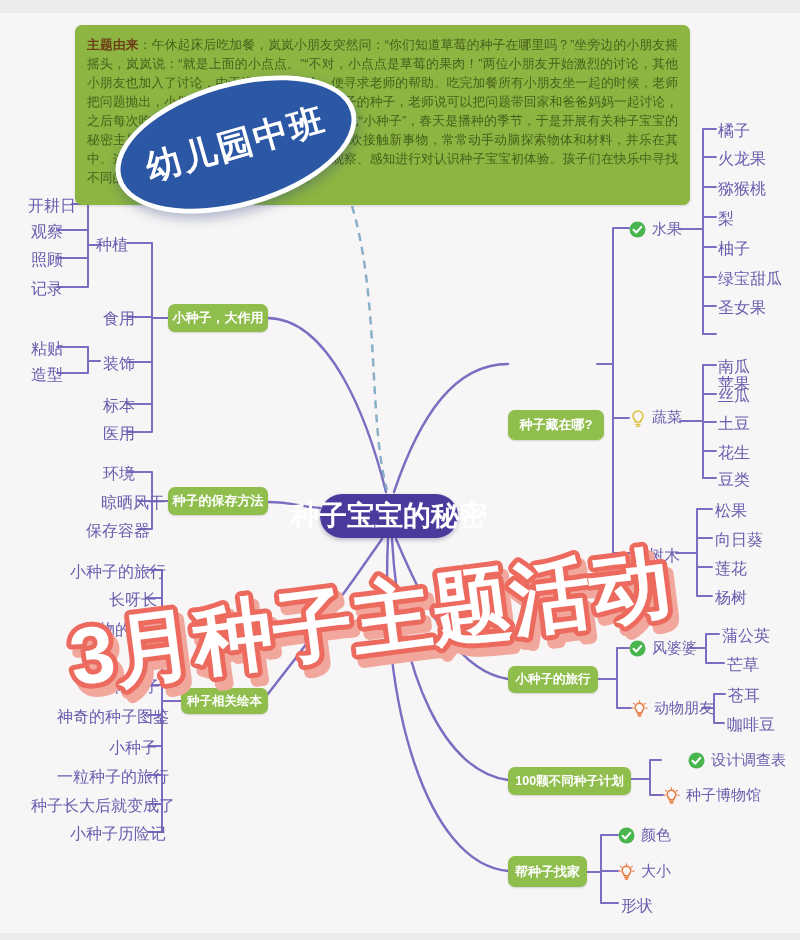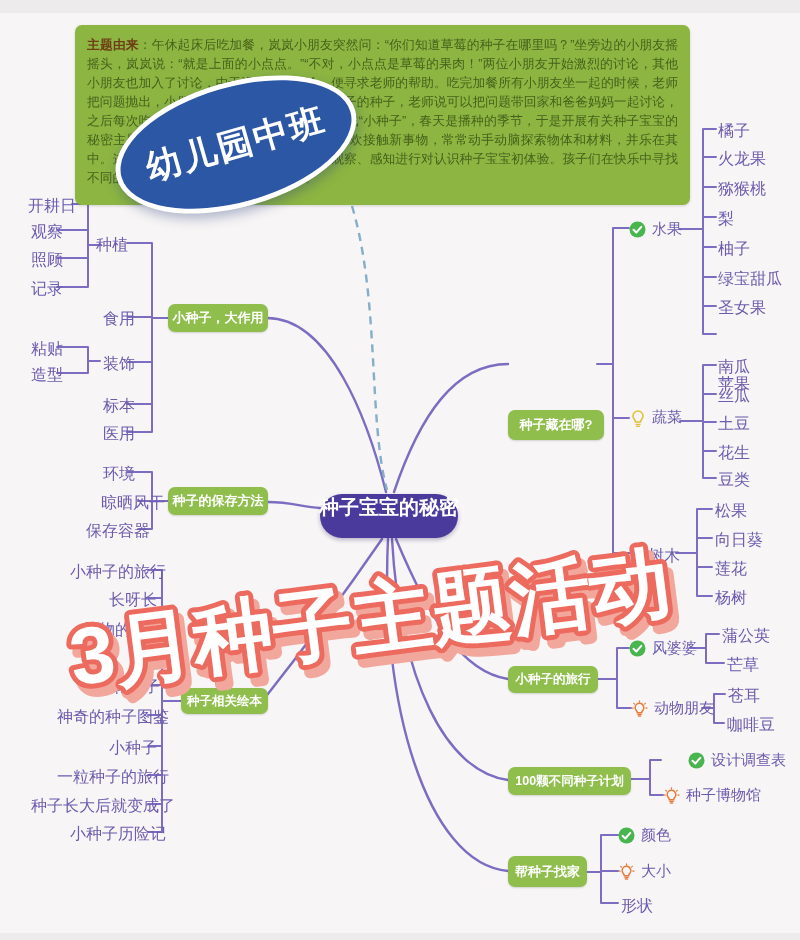--- a/index.html
+++ b/index.html
@@ -18,22 +18,22 @@
          border:5px solid #ffffff;border-radius:50%;transform:rotate(-16deg);z-index:6;
          display:flex;align-items:center;justify-content:center;
          box-shadow:0 5px 12px rgba(40,60,120,.35);}
   .stamp span{color:#fff;font-size:35px;font-weight:bold;letter-spacing:2px;white-space:nowrap;}
   
   .leaf{position:absolute;font-size:16px;color:#6a5cae;white-space:nowrap;z-index:2;}
   .gnode{position:absolute;background:#8fbe4d;color:#fff;border-radius:7px;display:flex;
          align-items:center;justify-content:center;font-size:13px;font-weight:600;
          white-space:nowrap;z-index:2;box-shadow:0 1px 2px rgba(0,0,0,.15);}
   .center-node{position:absolute;left:320px;top:494px;width:138px;height:44px;background:#4a3a9b;
-         color:#fff;border-radius:22px;display:flex;justify-content:center;
-         font-size:20px;font-weight:bold;white-space:nowrap;z-index:2;
+         color:#fff;border-radius:22px;display:flex;align-items:center;justify-content:center;
+         font-size:28px;font-weight:bold;white-space:nowrap;z-index:2;
          box-shadow:0 2px 4px rgba(40,30,100,.3);}
   .icrow{position:absolute;display:flex;align-items:center;gap:6px;z-index:2;}
   .icrow .lbl{font-size:15px;color:#6a5cae;white-space:nowrap;}
   .ic{display:inline-flex;width:17px;height:18px;align-items:center;justify-content:center;}
   
   .title-art{position:absolute;left:10px;top:545px;width:720px;height:150px;z-index:5;
          transform:rotate(-7.3deg);transform-origin:50% 50%;pointer-events:none;}
 </style>
 </head>
 <body>

